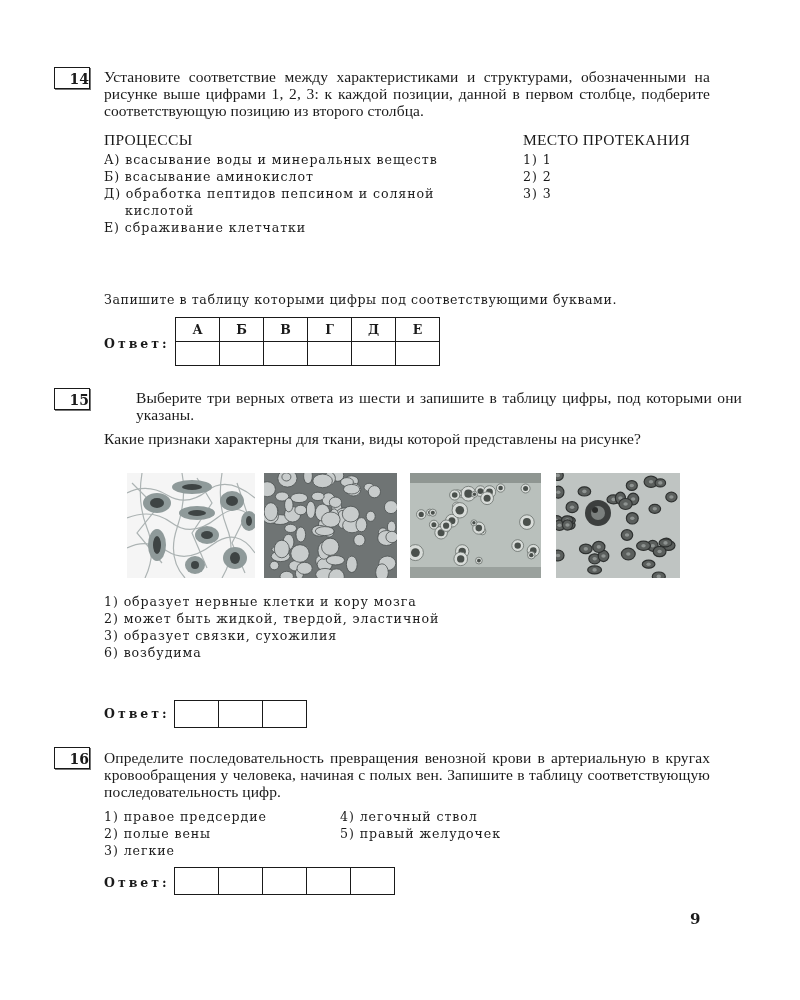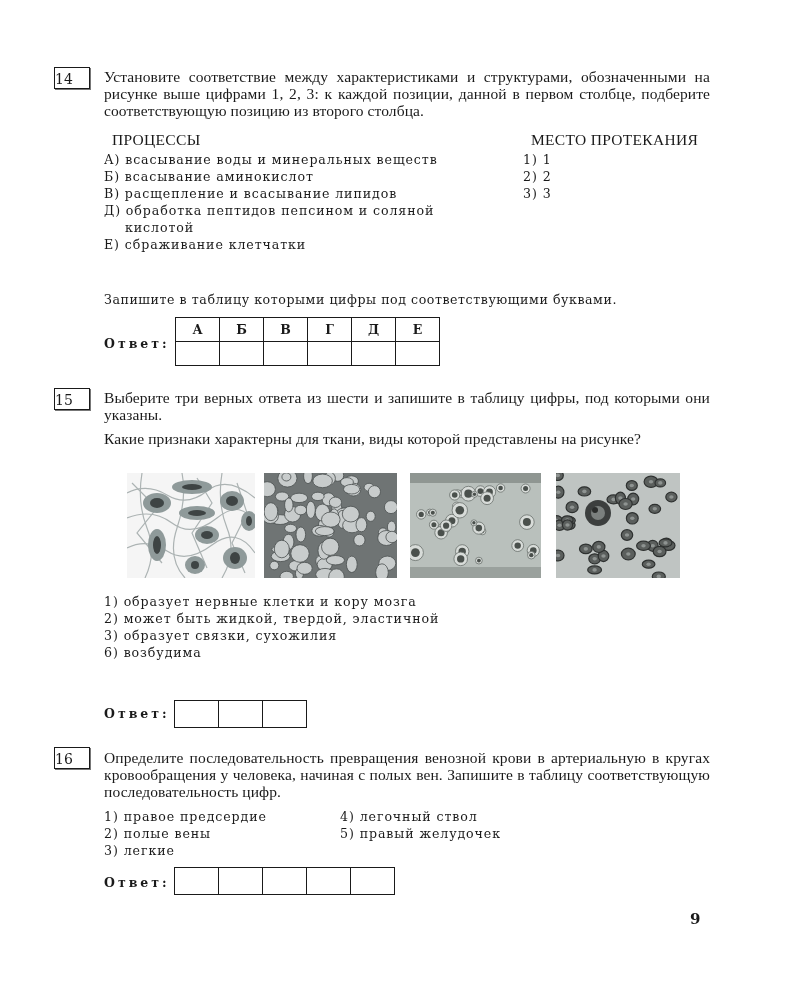--- a/index.html
+++ b/index.html
@@ -1,25 +1,25 @@
 <!DOCTYPE html>
 <html><head>
 <meta charset="utf-8">
 <style>
   html, body { margin: 0; padding: 0; background: #ffffff; }
   body { width: 800px; height: 1000px; position: relative; overflow: hidden;
          font-family: "DejaVu Serif", "Liberation Serif", serif; color: #1a1a1a; }
   .abs { position: absolute; }
   .qnum { position: absolute; width: 36px; height: 22px; border: 1.5px solid #1a1a1a;
-          font-weight: normal; font-size: 14px; text-align: left; line-height: 22px;
+          font-weight: bold; font-size: 14px; text-align: right; line-height: 22px;
           box-sizing: border-box; box-shadow: 1px 1px 0 #777; }
   .qtext { position: absolute; left: 104px; width: 606px; font-family: "Liberation Serif", serif;
            font-size: 15.5px; line-height: 17px; text-align: justify; letter-spacing: 0.1px; }
   .item { font-family: "DejaVu Serif", serif; font-size: 12.6px; line-height: 17px; letter-spacing: 0.9px; }
-  .colhead { font-family: "Liberation Serif", serif; font-size: 15.5px; line-height: 17px; letter-spacing: 0.3px; margin-left: 8px; }
+  .colhead { font-family: "Liberation Serif", serif; font-size: 15.5px; line-height: 17px; letter-spacing: 0.3px; }
   .answer-label { position: absolute; font-family: "DejaVu Serif", serif; font-size: 12.5px;
                   font-weight: bold; letter-spacing: 3px; text-align: center; }
   table.ans { position: absolute; border-collapse: collapse; }
   table.ans td { border: 1.3px solid #1a1a1a; width: 43px; height: 23px; padding: 0;
                  text-align: center; font-family: "DejaVu Serif", serif; font-size: 12.5px; font-weight: bold; }
   .pic { position: absolute; top: 473px; height: 105px; overflow: hidden; }
   .pagenum { position: absolute; left: 690px; top: 910px; font-family: "DejaVu Serif", serif;
              font-weight: bold; font-size: 15px; }
 </style>
 </head>
@@ -27,21 +27,20 @@
 
 <div class="qnum" style="left:54px; top:67px;">14</div>
 <div class="qtext" style="top:68px;">Установите соответствие между характеристиками и структурами, обозначенными на рисунке выше цифрами 1, 2, 3: к каждой позиции, данной в первом столбце, подберите соответствующую позицию из второго столбца.</div>
 
 <div class="abs colhead" style="left:104px; top:131px;">ПРОЦЕССЫ</div>
 <div class="abs colhead" style="left:523px; top:131px;">МЕСТО ПРОТЕКАНИЯ</div>
 
 <div class="abs" style="left:104px; top:151px; width:390px;">
   <div class="item">А) всасывание воды и минеральных веществ</div>
   <div class="item">Б) всасывание аминокислот</div>
-  <div class="item">В) расщепление и всасывание липидов</div>
   <div class="item" style="padding-left:21px; text-indent:-21px; width:380px;">Д) обработка пептидов пепсином и соляной кислотой</div>
   <div class="item">Е) сбраживание клетчатки</div>
 </div>
 
 <div class="abs" style="left:523px; top:151px;">
   <div class="item">1) 1</div>
   <div class="item">2) 2</div>
   <div class="item">3) 3</div>
 </div>
 
@@ -63,21 +62,21 @@
     <td></td>
     <td></td>
     <td></td>
     <td></td>
     <td></td>
   </tr>
 </tbody>
   </table>
 
 <div class="qnum" style="left:54px; top:388px;">15</div>
-<div class="qtext" style="top:389px;">Выберите три верных ответа из шести и запишите в таблицу цифры, под которыми они указаны.</div>
+<div class="qtext" style="top:389px;margin-left:32px;">Выберите три верных ответа из шести и запишите в таблицу цифры, под которыми они указаны.</div>
 <div class="qtext" style="top:430px;">Какие признаки характерны для ткани, виды которой представлены на рисунке?</div>
 
 <div class="pic" style="left:127px; width:128px; background:#f4f4f4;">
   <svg width="128" height="105" viewBox="0 0 128 105">
     <rect width="128" height="105" fill="#f5f5f5"></rect>
     <g stroke="#9aa3a3" stroke-width="1.2" fill="none" opacity="0.8">
       <path d="M0 20 Q20 10 40 22 T80 18 T128 25"></path>
       <path d="M0 45 Q25 35 45 50 T90 45 T128 52"></path>
       <path d="M0 75 Q20 65 40 78 T85 72 T128 80"></path>
       <path d="M15 0 Q10 30 20 55 T18 105"></path>

